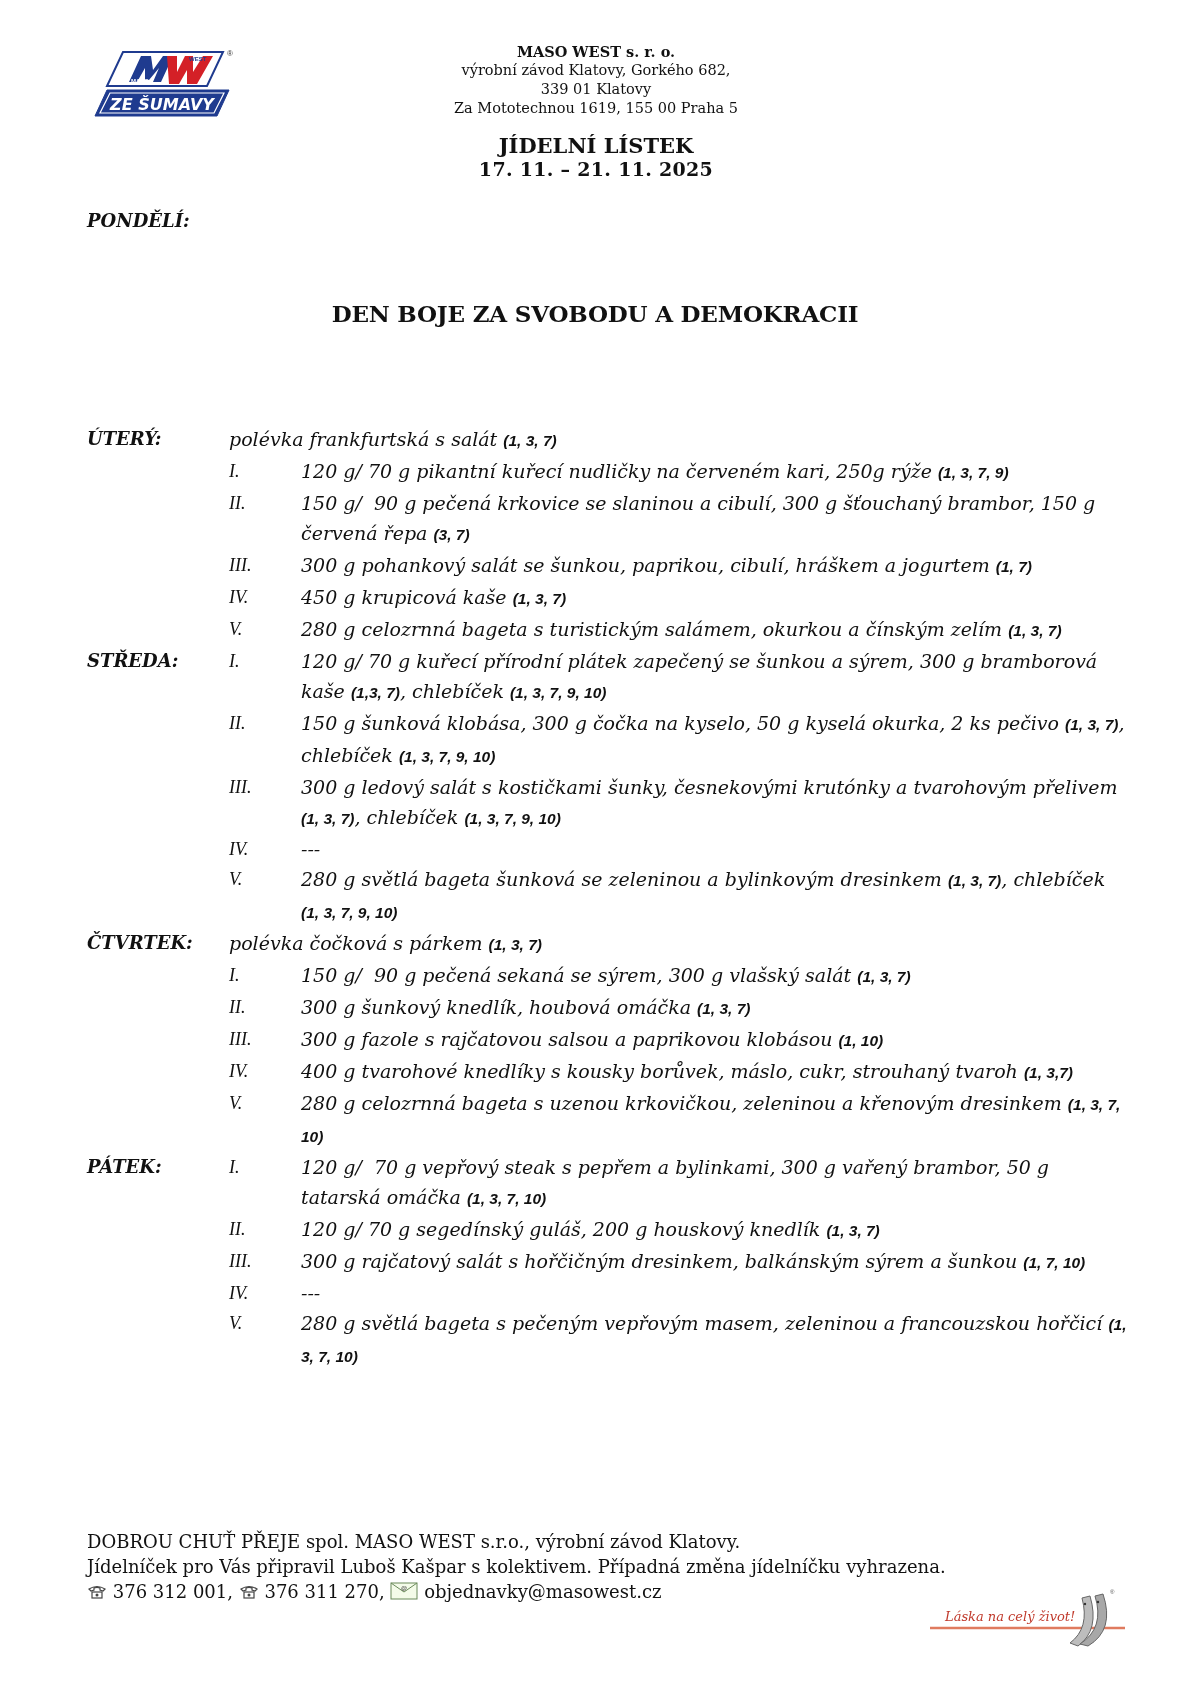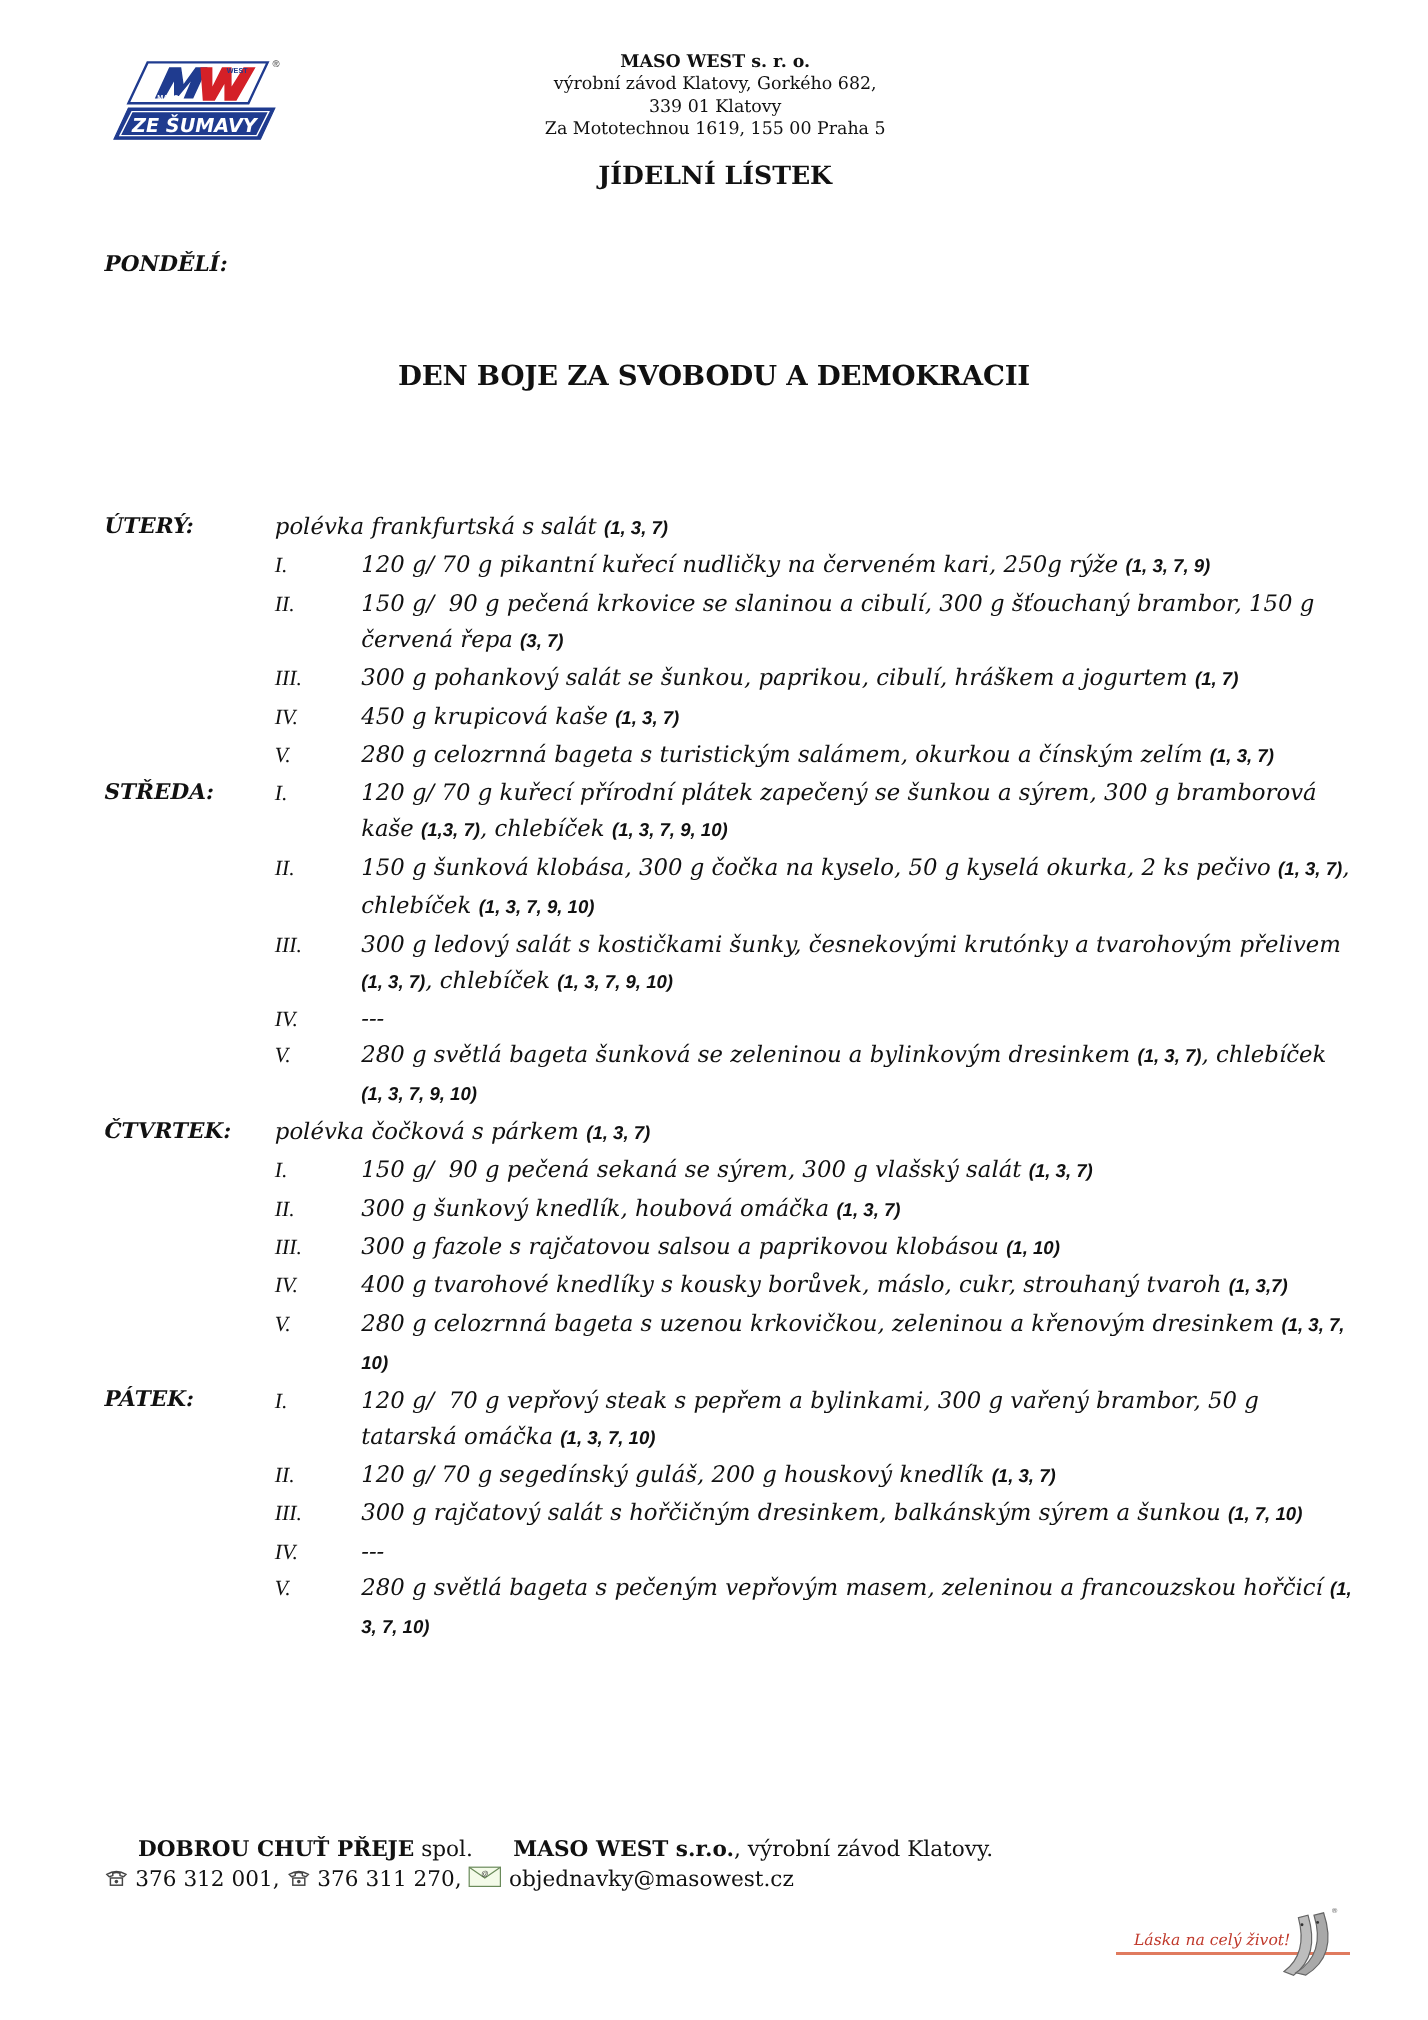--- a/index.html
+++ b/index.html
@@ -20,21 +20,21 @@
   .menu { position: absolute; left: 87px; top: 424px; width: 1040px; font-family: "DejaVu Serif", serif; font-style: italic; font-size: 19px; }
   .day { position: relative; }
   .day-label { position: absolute; left: 0; top: 0; font-weight: bold; font-style: italic; font-size: 18px; line-height: 30px; }
   .soup { margin-left: 142px; line-height: 30px; }
   .item { display: flex; margin-left: 142px; }
   .item .num { width: 72px; flex: none; font-family: "Liberation Serif", serif; font-style: italic; font-size: 18px; line-height: 30px; }
   .item .txt { flex: 1; line-height: 30px; }
   .alg { font-family: "Liberation Sans", sans-serif; font-weight: bold; font-style: italic; font-size: 15.5px; }
 
   .footer { position: absolute; left: 87px; top: 1529px; font-family: "DejaVu Serif", serif; font-size: 18px; line-height: 25px; }
-  .footer b { font-weight: bold; margin-left: 28px; }
+  .footer b { font-weight: normal; }
   .icon-inline { display: inline-block; vertical-align: middle; }
 
   .bottom-logo { position: absolute; left: 930px; top: 1588px; width: 195px; height: 60px; }
 </style>
 </head>
 <body>
 
 <div class="logo">
   <svg width="146" height="82" viewBox="0 0 146 82">
 
@@ -52,20 +52,21 @@
     <text x="69" y="64" text-anchor="middle" font-family="DejaVu Sans, sans-serif" font-size="16" font-weight="bold" font-style="italic" fill="#ffffff">ZE ŠUMAVY</text>
   </svg>
 </div>
 
 <div class="header">
   <div class="company">MASO WEST s. r. o.</div>
   <div>výrobní závod Klatovy, Gorkého 682,</div>
   <div>339 01 Klatovy</div>
   <div>Za Mototechnou 1619, 155 00 Praha 5</div>
   <div class="title">JÍDELNÍ LÍSTEK</div>
+  <div class="dates">17. 11. – 21. 11. 2025</div>
 </div>
 
 <div class="monday-label">PONDĚLÍ:</div>
 <div class="holiday">DEN BOJE ZA SVOBODU A DEMOKRACII</div>
 
 <div class="menu" id="menu">
     <div class="day">
       <div class="day-label">ÚTERÝ:</div>
       <div class="soup"><span>polévka frankfurtská s salát</span> <span class="alg">(1, 3, 7)</span></div>
       <div class="item">
@@ -158,20 +159,21 @@
         <div class="num">V.</div>
         <div class="txt"><span style="white-space: pre-wrap;">280 g světlá bageta s pečeným vepřovým masem, zeleninou a francouzskou hořčicí </span><span class="alg" style="white-space: pre-wrap;">(1, 3, 7, 10)</span></div>
       </div>
     </div>
   </div>
 
 <div class="footer">
   <div>
     <b>DOBROU CHUŤ PŘEJE</b><span> spol. </span><b>MASO WEST s.r.o.</b><span>, výrobní závod Klatovy.</span>
   </div>
+  <div>Jídelníček pro Vás připravil Luboš Kašpar s kolektivem. Případná změna jídelníčku vyhrazena.</div>
   <div>
     <span class="icon-inline">
       <svg width="20" height="16" viewBox="0 0 20 16">
           <path d="M2 5 Q10 0 18 5 L16 7 L13 6 L13 4 Q10 3 7 4 L7 6 L4 7 Z" fill="none" stroke="#444" stroke-width="1.2"></path>
           <rect x="5" y="8" width="10" height="6" fill="none" stroke="#444" stroke-width="1.2"></rect>
           <circle cx="10" cy="11" r="1.5" fill="#444"></circle>
         </svg>
     </span>
     <span>376 312 001,</span>
     <span class="icon-inline">

